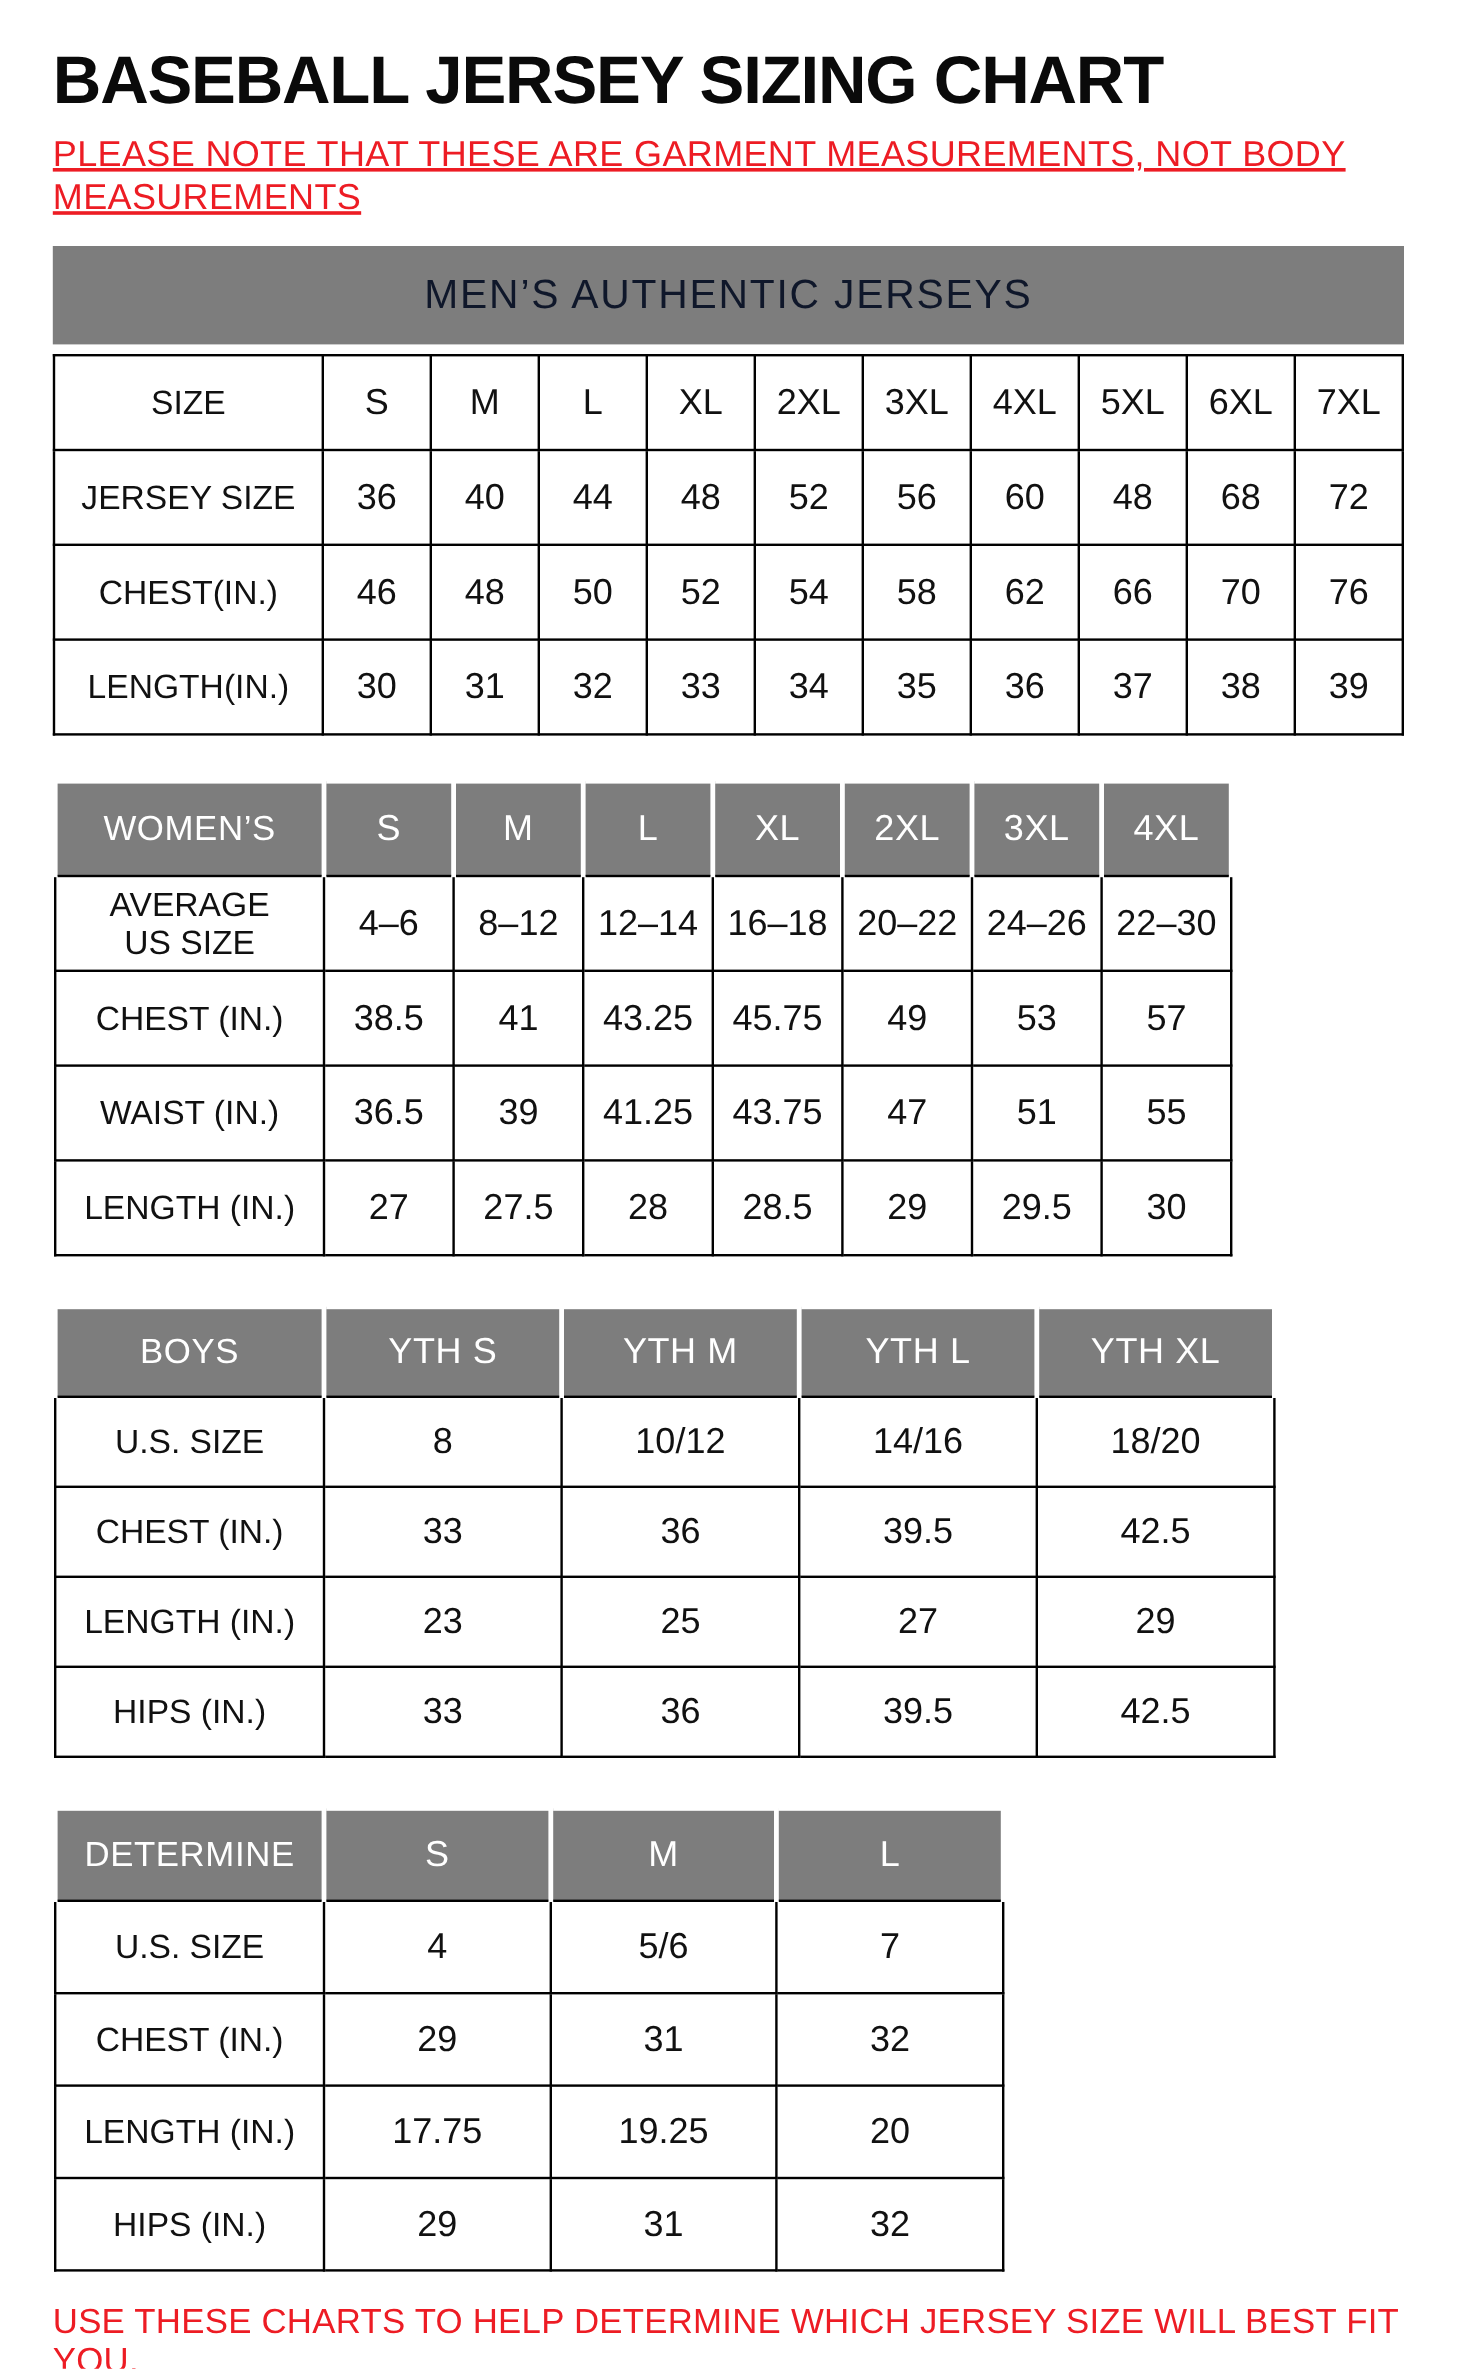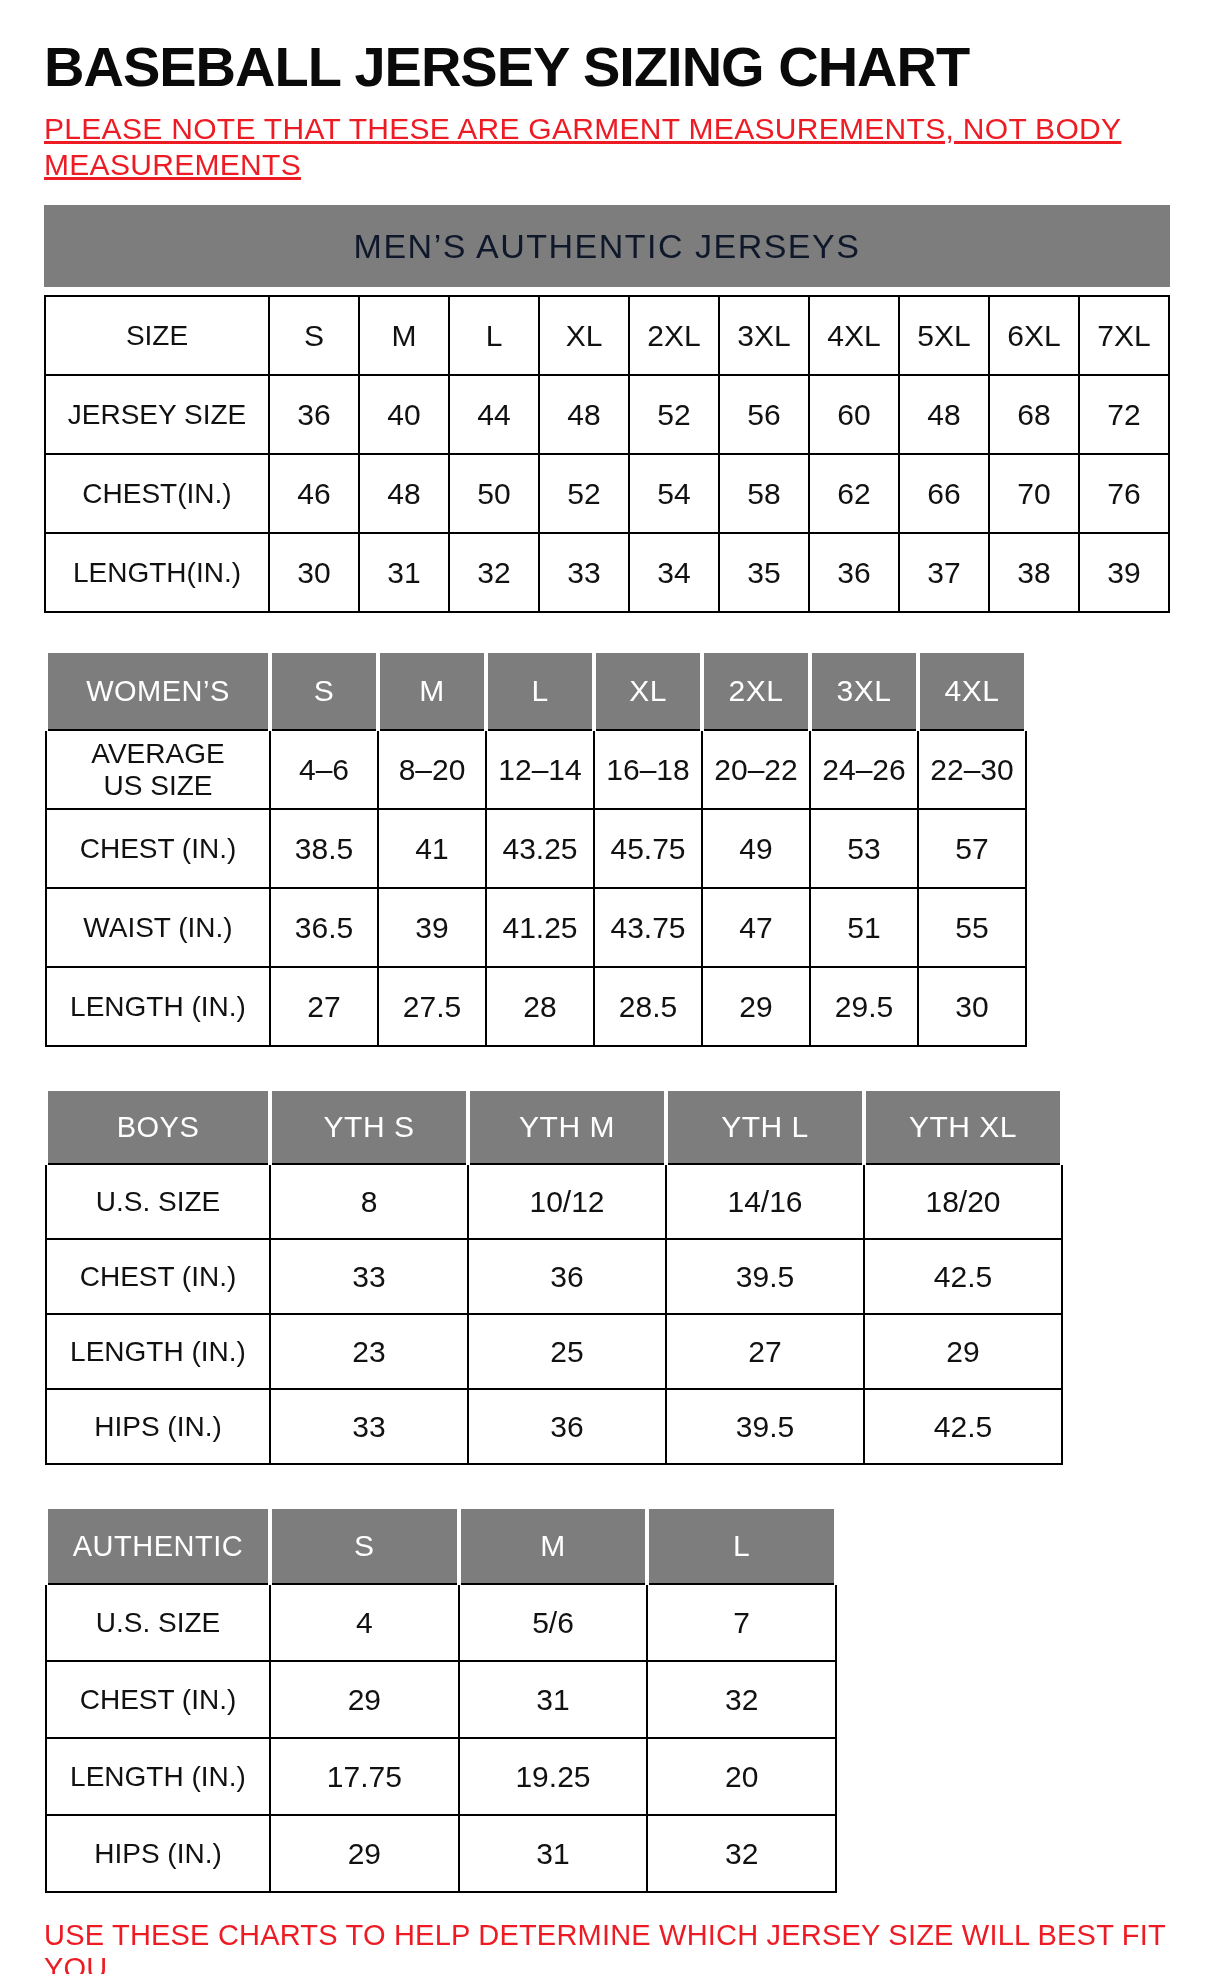--- a/index.html
+++ b/index.html
@@ -176,21 +176,21 @@
             <th class="hdr">L</th>
             <th class="hdr">XL</th>
             <th class="hdr">2XL</th>
             <th class="hdr">3XL</th>
             <th class="hdr">4XL</th>
           </tr>
           <tr>
             <td class="label label-col">AVERAGE
 US SIZE</td>
             <td class="val">4–6</td>
-            <td class="val">8–20</td>
+            <td class="val">8–12</td>
             <td class="val">12–14</td>
             <td class="val">16–18</td>
             <td class="val">20–22</td>
             <td class="val">24–26</td>
             <td class="val">22–30</td>
           </tr>
           <tr>
             <td class="label label-col">CHEST (IN.)</td>
             <td class="val">38.5</td>
             <td class="val">41</td>
@@ -263,21 +263,21 @@
             <td class="val">42.5</td>
           </tr>
         </tbody>
     </table>
   </section>
 
   <section class="sec sec-pre">
     <table class="t t-pre">
       <tbody>
           <tr>
-            <th class="hdr label-col">AUTHENTIC</th>
+            <th class="hdr label-col">DETERMINE</th>
             <th class="hdr">S</th>
             <th class="hdr">M</th>
             <th class="hdr">L</th>
           </tr>
           <tr>
             <td class="label label-col">U.S. SIZE</td>
             <td class="val">4</td>
             <td class="val">5/6</td>
             <td class="val">7</td>
           </tr>

